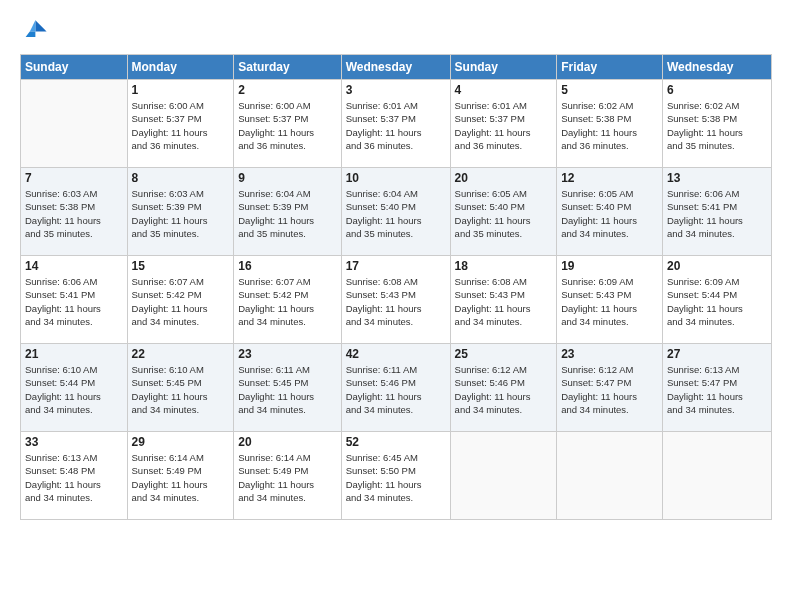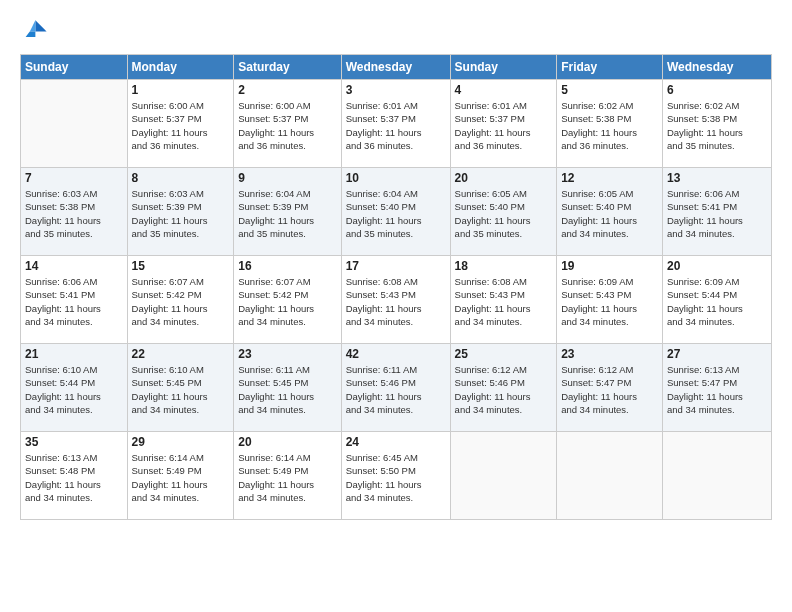--- a/index.html
+++ b/index.html
@@ -318,42 +318,42 @@
           <td>
             <div class="day-num">27</div>
             <div class="day-info" style="white-space: pre-line;">Sunrise: 6:13 AM
 Sunset: 5:47 PM
 Daylight: 11 hours
 and 34 minutes.</div>
           </td>
         </tr>
         <tr>
           <td>
-            <div class="day-num">35</div>
+            <div class="day-num">33</div>
             <div class="day-info" style="white-space: pre-line;">Sunrise: 6:13 AM
 Sunset: 5:48 PM
 Daylight: 11 hours
 and 34 minutes.</div>
           </td>
           <td>
             <div class="day-num">29</div>
             <div class="day-info" style="white-space: pre-line;">Sunrise: 6:14 AM
 Sunset: 5:49 PM
 Daylight: 11 hours
 and 34 minutes.</div>
           </td>
           <td>
             <div class="day-num">20</div>
             <div class="day-info" style="white-space: pre-line;">Sunrise: 6:14 AM
 Sunset: 5:49 PM
 Daylight: 11 hours
 and 34 minutes.</div>
           </td>
           <td>
-            <div class="day-num">24</div>
+            <div class="day-num">52</div>
             <div class="day-info" style="white-space: pre-line;">Sunrise: 6:45 AM
 Sunset: 5:50 PM
 Daylight: 11 hours
 and 34 minutes.</div>
           </td>
           <td class="empty"></td>
           <td class="empty"></td>
           <td class="empty"></td>
         </tr>
       </tbody>

